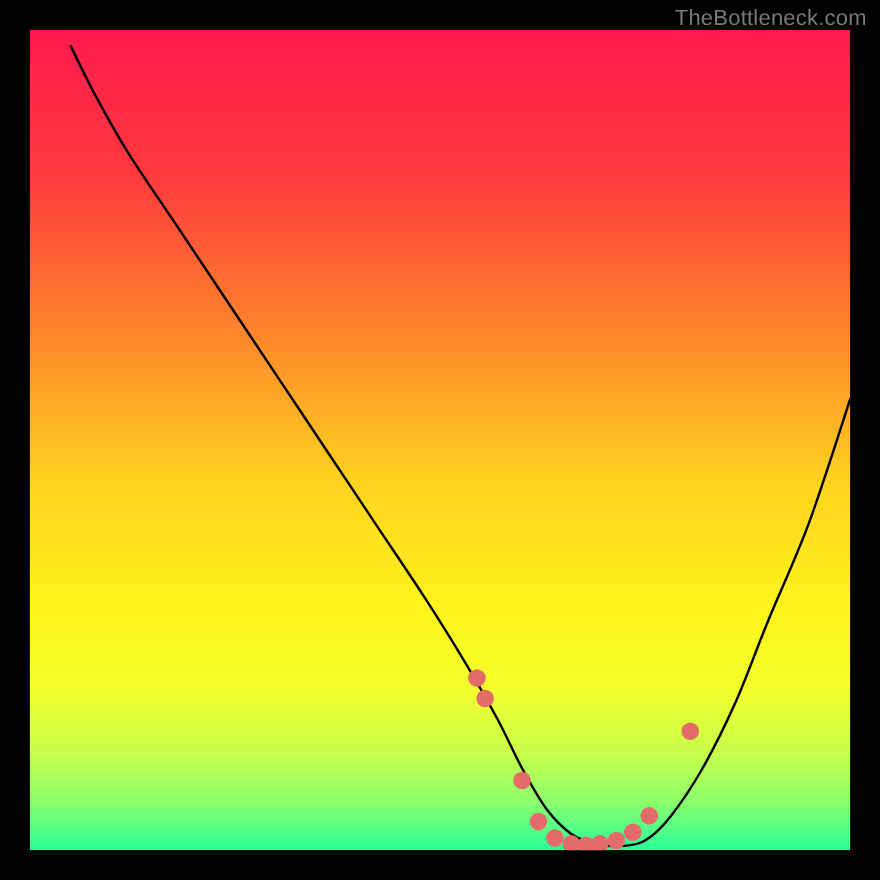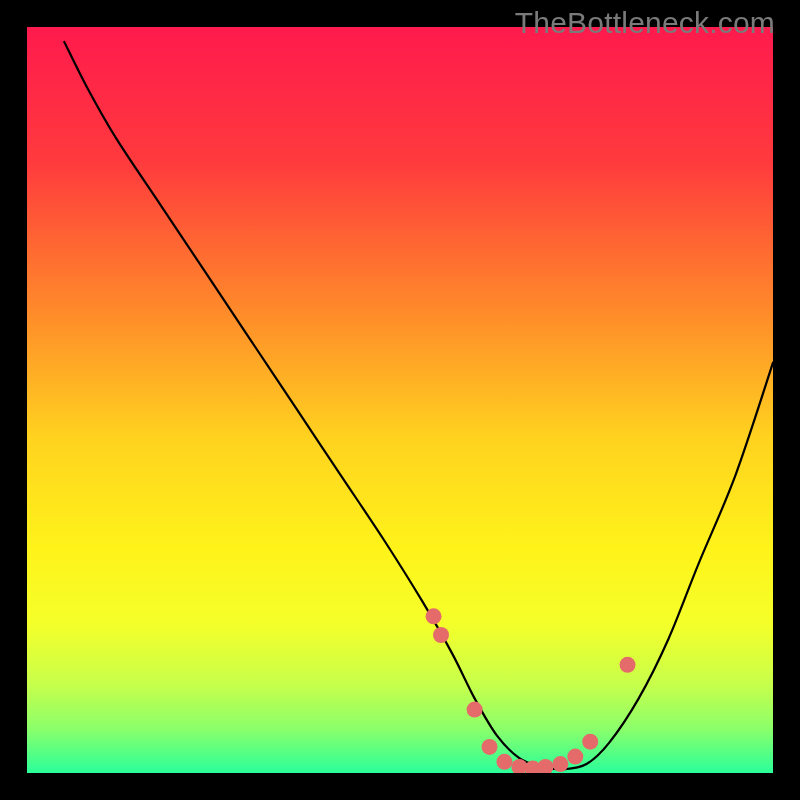--- a/index.html
+++ b/index.html
@@ -7,23 +7,23 @@
     padding: 0;
     width: 800px;
     height: 800px;
     background: #000;
     font-family: Arial, Helvetica, sans-serif;
     overflow: hidden;
   }
   .watermark {
     position: absolute;
     top: 6px;
-    right: 25px;
+    right: 12px;
     color: #7a7a7a;
-    font-size: 30px;
+    font-size: 20px;
     font-weight: 500;
     letter-spacing: 0.2px;
     z-index: 10;
   }
   .chart-frame {
     position: absolute;
     left: 27px;
     top: 27px;
     width: 746px;
     height: 746px;

